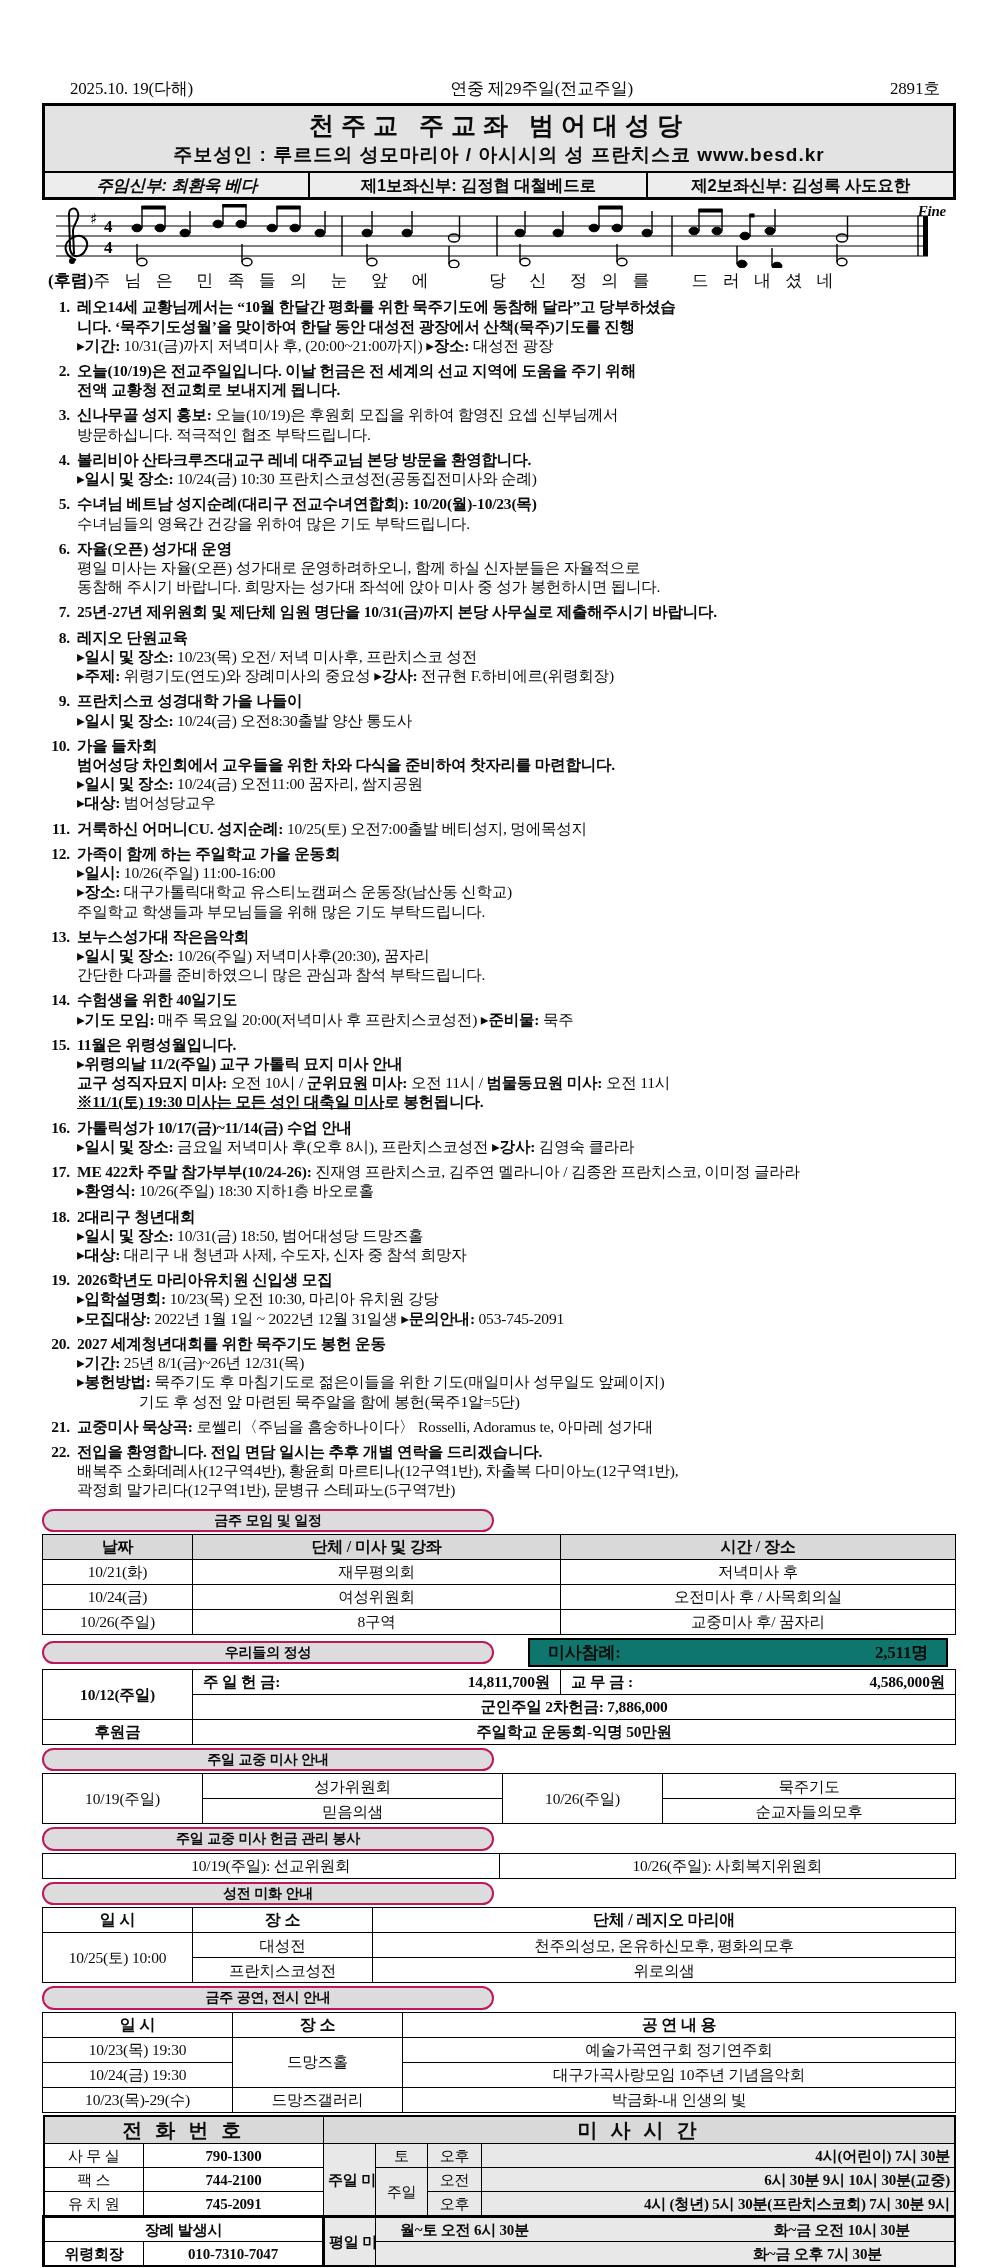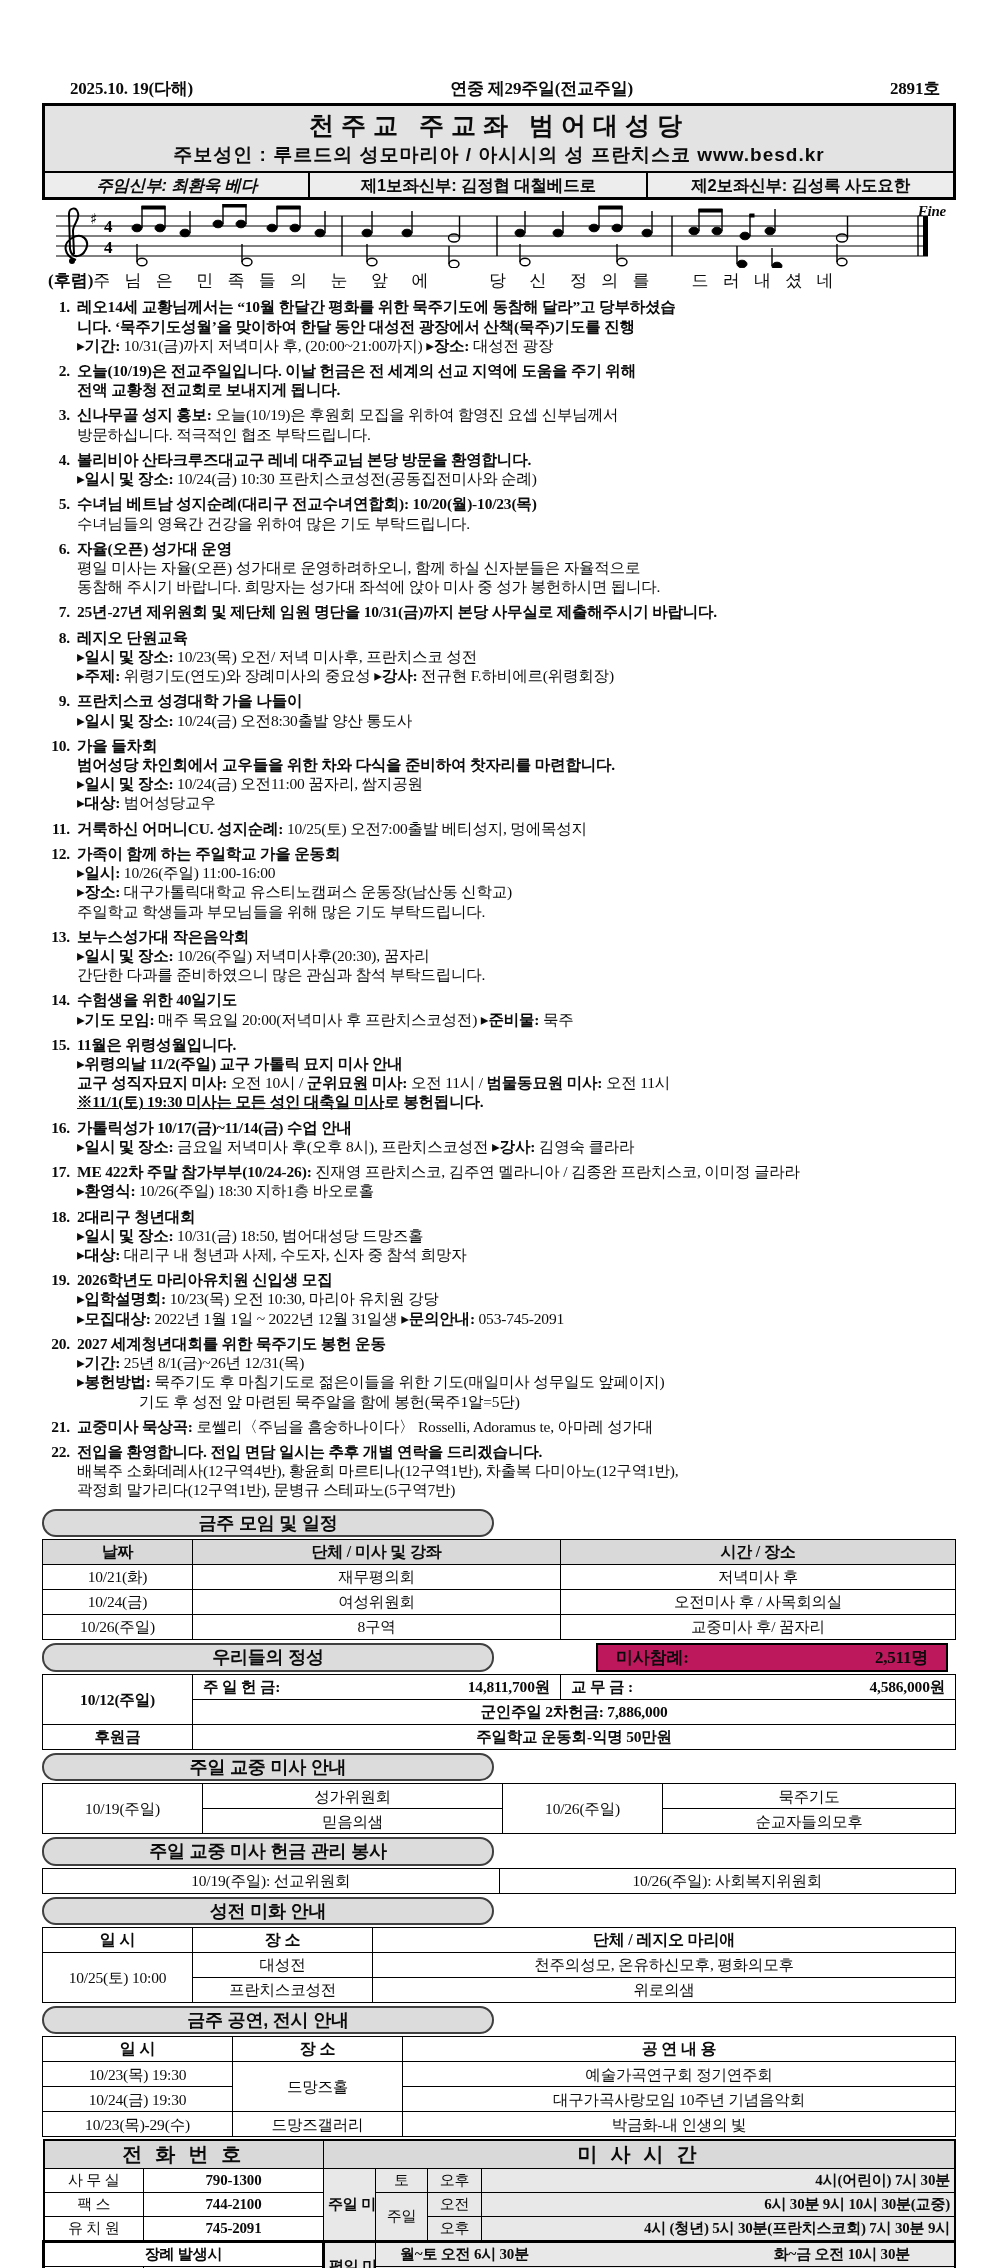--- a/index.html
+++ b/index.html
@@ -5,21 +5,21 @@
   html,body{margin:0;padding:0;background:#fff;}
   .page{
     width:992px;height:2268px;box-sizing:border-box;
     background:#fff;color:#0b0b0b;overflow:hidden;
     padding:78px 36px 0 42px;
     font-family:"Liberation Serif","DejaVu Serif",serif;
     font-size:15.5px;line-height:1.24;letter-spacing:-0.2px;
   }
   
   .meta-row{display:flex;justify-content:space-between;align-items:baseline;
-    font-weight:bold;font-size:17px;padding:0 16px 4px 28px;}
+    font-weight:normal;font-size:17px;padding:0 16px 4px 28px;}
   
   .header-box{border:3px solid #000;background:#e3e3e3;text-align:center;}
   .hb-church{font-family:"Liberation Sans",sans-serif;font-weight:bold;
     font-size:25px;letter-spacing:7px;padding:4px 0 1px;}
   .hb-patron{font-family:"Liberation Sans",sans-serif;font-weight:bold;
     font-size:19px;letter-spacing:1px;padding:1px 0 4px;}
   .hb-priests{display:flex;border-top:2px solid #000;background:#ededed;
     font-family:"Liberation Sans",sans-serif;font-weight:bold;font-size:16.5px;}
   .hb-priests>div{padding:2px 0;}
   .hb-priests>div:nth-child(1){flex:0 0 29%;font-style:italic;}
@@ -33,26 +33,26 @@
   .lyrics .refrain-text{letter-spacing:5px;white-space:pre;}
   
   .items{}
   .item{position:relative;padding-left:35px;margin:6px 0;}
   .item .num{position:absolute;left:0;top:0;width:28px;text-align:right;font-weight:bold;}
   .item .ln.ind{padding-left:62px;}
   .b{font-weight:bold;}
   .u{text-decoration:underline;}
   
   .seclabel{display:inline-block;width:452px;box-sizing:border-box;text-align:center;
-    border:2px solid #404040;border-radius:14px;background:#dcdcdc;
-    font-family:"Liberation Sans",sans-serif;font-weight:bold;font-size:18px;
+    border:2px solid #be185d;border-radius:14px;background:#dcdcdc;
+    font-family:"Liberation Sans",sans-serif;font-weight:bold;font-size:14px;
     padding:1px 0;margin:3px 0 2px;}
   .label-row{display:flex;justify-content:space-between;align-items:center;}
-  .attendance-box{border:2px solid #000;background:#be185d;font-weight:bold;font-size:17px;
-    width:352px;box-sizing:border-box;display:flex;justify-content:space-between;
+  .attendance-box{border:2px solid #000;background:#0f766e;font-weight:bold;font-size:17px;
+    width:420px;box-sizing:border-box;display:flex;justify-content:space-between;
     padding:2px 18px;margin:3px 8px 2px 0;}
   
   table{width:100%;border-collapse:collapse;table-layout:fixed;}
   td,th{border:1.6px solid #000;text-align:center;padding:1px 4px;font-size:15.5px;
     height:22px;overflow:hidden;white-space:nowrap;}
   th{background:#d9d9d9;font-weight:bold;font-size:16px;}
   .whitehead th{background:#fff;margin-top:31px;}
   .money-cell{display:flex;justify-content:space-between;align-items:baseline;padding:0 6px;}
   .bold{font-weight:bold;}
   

